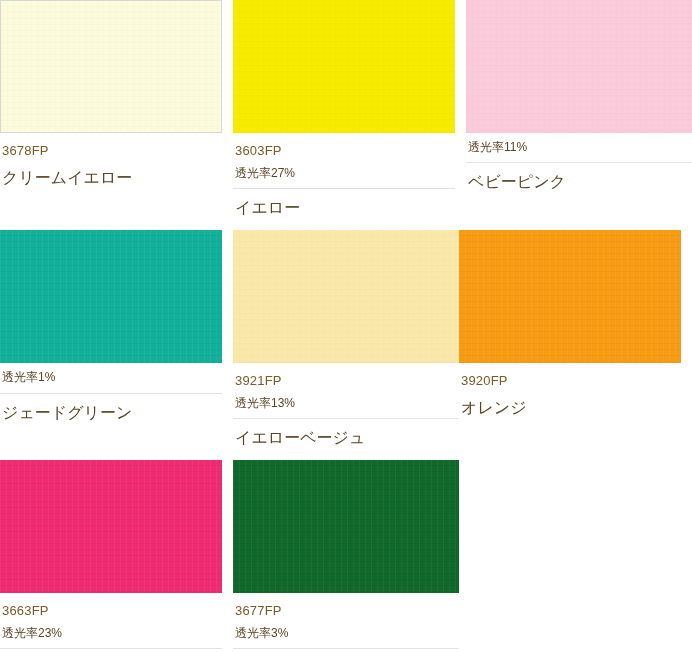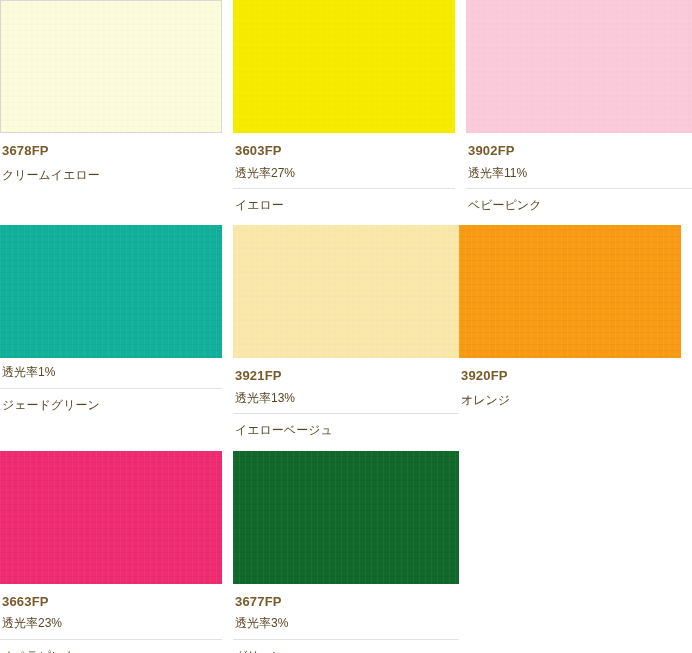--- a/index.html
+++ b/index.html
@@ -53,37 +53,37 @@
     pointer-events: none;
   }
   .chip-texture.faint {
     background-image:
       linear-gradient(0deg, rgba(0,0,0,0.012) 1px, transparent 1px),
       linear-gradient(90deg, rgba(0,0,0,0.010) 1px, transparent 1px);
   }
 
   .card-code {
     font-size: 13px;
-    font-weight: bold;
+    font-weight: normal;
     color: #7a5a2a;
     padding: 10px 0 0 2px;
     letter-spacing: 0.2px;
     line-height: 1.2;
   }
 
   .card-trans {
     font-size: 12px;
     color: #5a4424;
     padding: 7px 0 8px 2px;
     border-bottom: 1px solid #e2e2e2;
     line-height: 1.2;
   }
 
   .card-name {
-    font-size: 12px;
+    font-size: 16px;
     color: #5a4424;
     padding: 9px 0 0 2px;
     line-height: 1.2;
   }
 </style>
 </head>
 <body style="background: rgb(255, 255, 255);">
 
 <div class="catalog-grid">
 
@@ -101,21 +101,20 @@
     </div>
     <div class="card-code">3603FP</div>
     <div class="card-trans">透光率27%</div>
     <div class="card-name">イエロー</div>
   </div>
 
   <div class="swatch-card col-3">
     <div class="swatch-chip" style="background-color: rgb(251, 203, 219);">
       <div class="chip-texture faint"></div>
     </div>
-    <div class="card-code">3902FP</div>
     <div class="card-trans">透光率11%</div>
     <div class="card-name">ベビーピンク</div>
   </div>
 
 
   <div class="swatch-card">
     <div class="swatch-chip" style="background-color: rgb(18, 176, 154);">
       <div class="chip-texture"></div>
     </div>
     <div class="card-trans">透光率1%</div>

